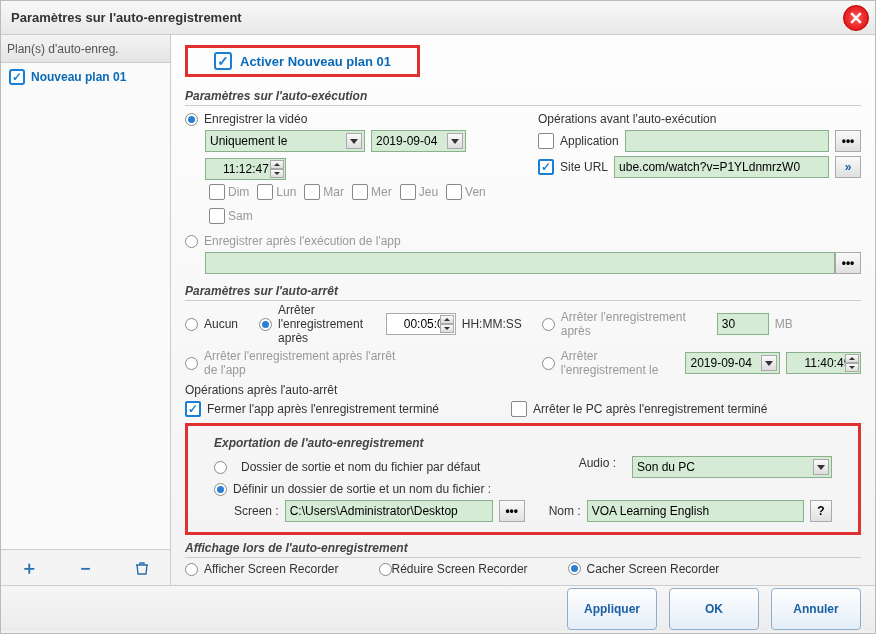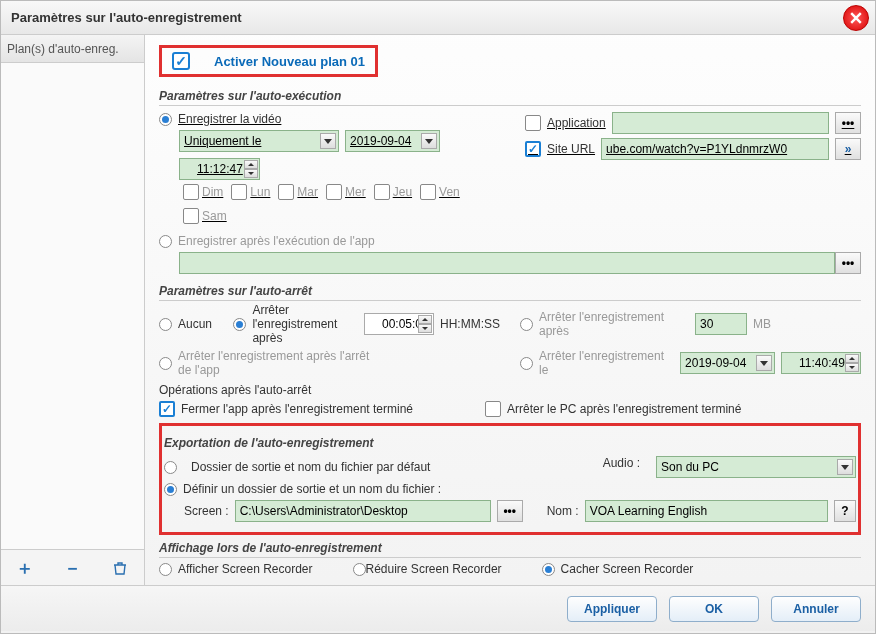--- a/index.html
+++ b/index.html
@@ -3,29 +3,29 @@
 <meta charset="utf-8">
 <style>
 * { box-sizing: border-box; margin: 0; padding: 0; font-family: "Segoe UI", Tahoma, Arial, sans-serif; font-size: 12px; }
 body { background: #f0f0f0; }
 .window { width: 876px; height: 634px; background: linear-gradient(#fefefe,#f2f2f2); border: 1px solid #bbb; position: relative; }
 .titlebar { height: 34px; background: linear-gradient(#f8f8f8,#e8e8e8); border-bottom: 1px solid #ccc; display: flex; align-items: center; padding: 0 10px; position: relative; }
 .titlebar .title { font-weight: bold; color: #333; font-size: 13px; }
 .close-btn { position: absolute; right: 6px; top: 4px; width: 26px; height: 26px; background: radial-gradient(#ff5a5a,#d80000); border-radius: 50%; color: #fff; display: flex; align-items: center; justify-content: center; font-weight: bold; cursor: pointer; border: 1px solid #b00; }
 .close-btn svg { width: 12px; height: 12px; fill: #fff; }
 .main { display: flex; height: 550px; }
-.sidebar { width: 144px; border-right: 1px solid #ccc; background: #fafafa; display: flex; flex-direction: column; }
+.sidebar { width: 170px; border-right: 1px solid #ccc; background: #fafafa; display: flex; flex-direction: column; }
 .sidebar-header { height: 28px; background: linear-gradient(#f4f4f4,#e4e4e4); border-bottom: 1px solid #ccc; display: flex; align-items: center; padding: 0 6px; color: #555; }
 .sidebar-item { display: flex; align-items: center; gap: 6px; padding: 6px 8px; color: #0a6ab8; font-weight: bold; cursor: pointer; }
 .sidebar-item .chk { width: 16px; height: 16px; border: 2px solid #1a7fd4; border-radius: 3px; display: flex; align-items: center; justify-content: center; background: #fff; }
 .sidebar-item .chk::after { content:"✓"; color:#1a7fd4; font-size:12px; font-weight:bold; }
 .sidebar-tools { margin-top: auto; height: 36px; border-top: 1px solid #ccc; display: flex; align-items: center; justify-content: space-around; background: #f4f4f4; }
 .sidebar-tools .tool { width: 26px; height: 26px; display: flex; align-items: center; justify-content: center; color: #2a6fb0; cursor: pointer; font-size: 18px; font-weight: bold; }
 .content { flex: 1; padding: 10px 14px 6px 14px; overflow: auto; }
-.activate-box { display: inline-flex; align-items: center; gap: 24px; border: 3px solid #e03030; padding: 4px 10px; margin-bottom: 8px; }
+.activate-box { display: inline-flex; align-items: center; gap: 8px; border: 3px solid #e03030; padding: 4px 26px; margin-bottom: 8px; }
 .activate-box .chk { width: 18px; height: 18px; border: 2px solid #1a7fd4; border-radius: 3px; display:flex; align-items:center; justify-content:center; background:#fff; }
 .activate-box .chk::after { content:"✓"; color:#1a7fd4; font-size:14px; font-weight:bold; }
 .activate-box .lbl { color: #0a6ab8; font-weight: bold; font-size: 13px; }
 .section-title { font-weight: bold; color: #444; margin: 4px 0 2px 0; border-bottom: 1px solid #ccc; padding-bottom: 2px; font-style: italic; }
 .row { display: flex; align-items: center; gap: 6px; flex-wrap: wrap; margin: 4px 0; }
 .radio { width: 13px; height: 13px; border: 1px solid #888; border-radius: 50%; display: inline-flex; align-items:center; justify-content:center; background:#fff; cursor:pointer; flex-shrink:0; }
 .radio.checked::after { content:""; width:7px; height:7px; background:#2a7fd4; border-radius:50%; }
 .chkbox { width:16px; height:16px; border:1px solid #888; border-radius:2px; background:#fff; display:inline-flex; align-items:center; justify-content:center; cursor:pointer; flex-shrink:0; }
 .chkbox.checked { border:2px solid #1a7fd4; }
 .chkbox.checked::after { content:"✓"; color:#1a7fd4; font-size:12px; font-weight:bold; }
@@ -38,25 +38,25 @@
 .spin { position: relative; padding-right: 16px; padding-left: 17px; }
 .spin .spinner { position:absolute; right:1px; top:1px; width:14px; height:18px; display:flex; flex-direction:column; }
 .spin .spinner .up, .spin .spinner .down { flex:1; background:linear-gradient(#fafafa,#ddd); border:1px solid #aaa; display:flex; align-items:center; justify-content:center; }
 .spin .spinner .up::after { content:""; border-left:3px solid transparent; border-right:3px solid transparent; border-bottom:3px solid #333; }
 .spin .spinner .down::after { content:""; border-left:3px solid transparent; border-right:3px solid transparent; border-top:3px solid #333; }
 .input.green { background:#d5ebd5; }
 .dotbtn { width: 26px; height: 22px; border:1px solid #aaa; background:linear-gradient(#fafafa,#e0e0e0); display:inline-flex; align-items:center; justify-content:center; cursor:pointer; font-weight:bold; }
 .dblarrow { width:26px; height:22px; border:1px solid #aaa; background:linear-gradient(#fafafa,#e0e0e0); display:inline-flex; align-items:center; justify-content:center; cursor:pointer; color:#1a5fa4; font-weight:bold; }
 .days { display:flex; gap:8px; margin-left: 24px; }
 .days .day { display:flex; align-items:center; gap:3px; color:#999; }
-.cols { display:flex; gap:30px;text-decoration:underline; }
+.cols { display:flex; gap:30px; }
 .cols .col { flex:1; }
-.red-box { border: 3px solid #e03030; padding: 6px 2px; margin: 6px 0; }
+.red-box { border: 3px solid #e03030; padding: 6px 26px; margin: 6px 0; }
 .footer { height: 46px; border-top: 1px solid #ccc; display:flex; align-items:center; justify-content:flex-end; gap: 12px; padding: 0 14px; background: linear-gradient(#f6f6f6,#ececec); }
-.button { min-width: 90px; height: 26px; border: 1px solid #8faecb; background: linear-gradient(#fefefe,#e4eef8); border-radius: 4px; display:inline-flex; align-items:center; justify-content:center; cursor:pointer; color:#1a5fa4; font-weight:bold; }
+.button { min-width: 90px; height: 42px; border: 1px solid #8faecb; background: linear-gradient(#fefefe,#e4eef8); border-radius: 4px; display:inline-flex; align-items:center; justify-content:center; cursor:pointer; color:#1a5fa4; font-weight:bold; }
 .indent { margin-left: 20px; }
 .longbar { display:flex; align-items:center; margin-top:4px; }
 .longbar .input { flex:1; }
 .stop-grid { display:grid; grid-template-columns: 1fr 1fr; gap:4px 20px; align-items:center; }
 .stop-cell { display:flex; align-items:center; gap:6px; }
 .label { color:#333; }
 .qbtn { width:22px; height:22px; border:1px solid #aaa; background:linear-gradient(#fafafa,#e0e0e0); display:inline-flex; align-items:center; justify-content:center; cursor:pointer; font-weight:bold; }
 </style>
 </head>
 <body>
@@ -67,20 +67,24 @@
     <div class="close-btn">
       <svg viewBox="0 0 10 10">
           <path d="M1 1 L9 9 M9 1 L1 9" stroke="#fff" stroke-width="2"></path>
         </svg>
     </div>
   </div>
 
   <div class="main">
     <div class="sidebar">
       <div class="sidebar-header">Plan(s) d'auto-enreg.</div>
+      <div class="sidebar-item">
+        <span class="chk"></span>
+        <span>Nouveau plan 01</span>
+      </div>
       <div class="sidebar-tools">
         <div class="tool">＋</div>
         <div class="tool">－</div>
         <div class="tool">
           <svg width="16" height="16" viewBox="0 0 16 16">
               <path d="M3 5h10l-1 9H4z M6 3h4v2H6z M2 5h12" fill="none" stroke="#2a6fb0" stroke-width="1.4"></path>
             </svg>
         </div>
       </div>
     </div>
@@ -141,20 +145,23 @@
                 <span class="chkbox"></span>
                 <span class="txt muted">Ven</span>
               </span>
             <span class="day">
                 <span class="chkbox"></span>
                 <span class="txt muted">Sam</span>
               </span>
           </div>
         </div>
         <div class="col">
+          <div class="row">
+              <span class="txt">Opérations avant l'auto-exécution</span>
+            </div>
           <div class="row">
             <span class="chkbox"></span>
             <span class="txt">Application</span>
             <div class="input green" style="flex:1"></div>
             <div class="dotbtn">•••</div>
           </div>
           <div class="row">
             <span class="chkbox checked"></span>
             <span class="txt">Site URL</span>
             <div class="input green" style="flex:1">
@@ -243,21 +250,21 @@
                 <span class="arrow"></span>
             </div>
           </div>
         </div>
         <div class="row">
           <span class="radio checked"></span>
           <span class="txt">Définir un dossier de sortie et un nom du fichier :</span>
         </div>
         <div class="row indent">
           <span class="label">Screen :</span>
-          <div class="input green" style="width:256px">
+          <div class="input green" style="width:208px">
               <span>C:\Users\Administrator\Desktop</span>
             </div>
           <div class="dotbtn">•••</div>
           <span style="width:12px"></span>
           <span class="label">Nom :</span>
           <div class="input green" style="flex:1">
               <span>VOA Learning English</span>
             </div>
           <div class="qbtn">?</div>
         </div>
@@ -267,21 +274,21 @@
       <div class="section-title">Affichage lors de l'auto-enregistrement</div>
       <div class="row" style="gap:40px">
         <span style="display:flex;align-items:center;gap:6px">
           <span class="radio"></span>
           <span class="txt">Afficher Screen Recorder</span>
         </span>
         <span style="display:flex;align-items:center;">
           <span class="radio"></span>
           <span class="txt">Réduire Screen Recorder</span>
         </span>
-        <span style="display:flex;align-items:flex-end;gap:6px">
+        <span style="display:flex;align-items:flex-start;gap:6px">
           <span class="radio checked"></span>
           <span class="txt">Cacher Screen Recorder</span>
         </span>
       </div>
     </div>
   </div>
 
   <div class="footer">
     <div class="button">Appliquer</div>
     <div class="button">OK</div>

